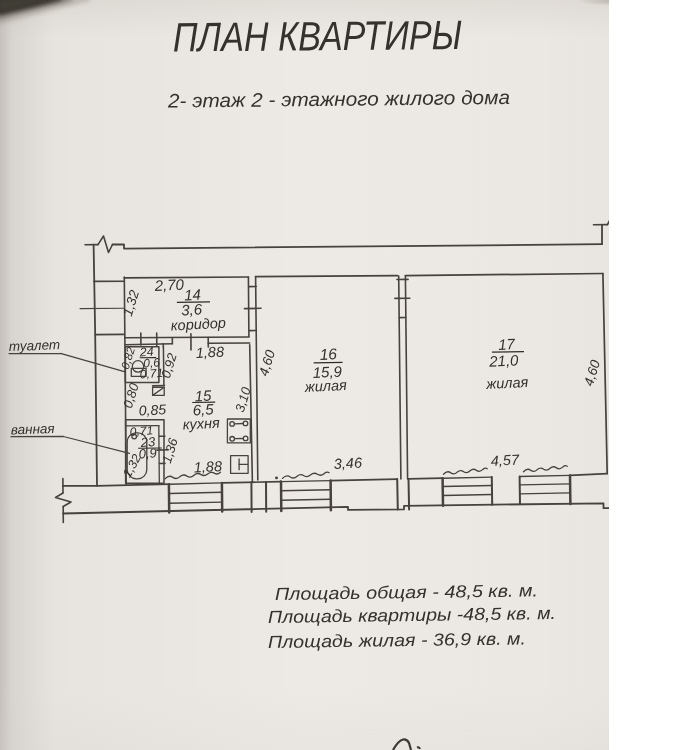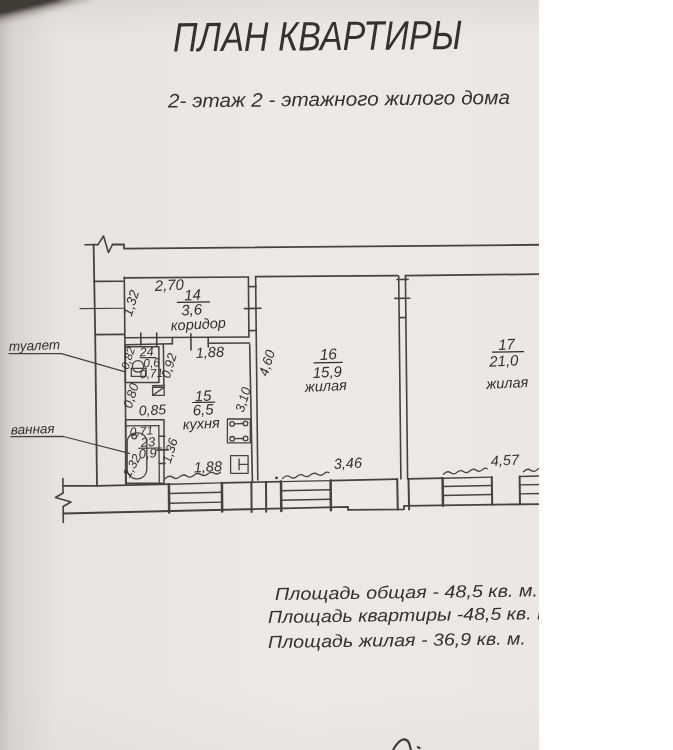--- a/index.html
+++ b/index.html
@@ -1,16 +1,16 @@
 <!DOCTYPE html>
 <html><head>
 <meta charset="utf-8">
 <style>
   html,body{margin:0;padding:0;}
-  .page{position:relative;width:539px;height:750px;overflow:hidden;
+  .page{position:relative;width:609px;height:750px;overflow:hidden;
     font-family:"Liberation Sans", sans-serif;}
   svg{display:block}
 </style>
 </head>
 <body>
 <div class="page">
 <svg width="673" height="750" viewBox="0 0 673 750" xmlns="http://www.w3.org/2000/svg">
 <defs>
   <linearGradient id="paperx" x1="0" y1="0" x2="1" y2="0">
     <stop offset="0" stop-color="#c6c1bc"></stop>

